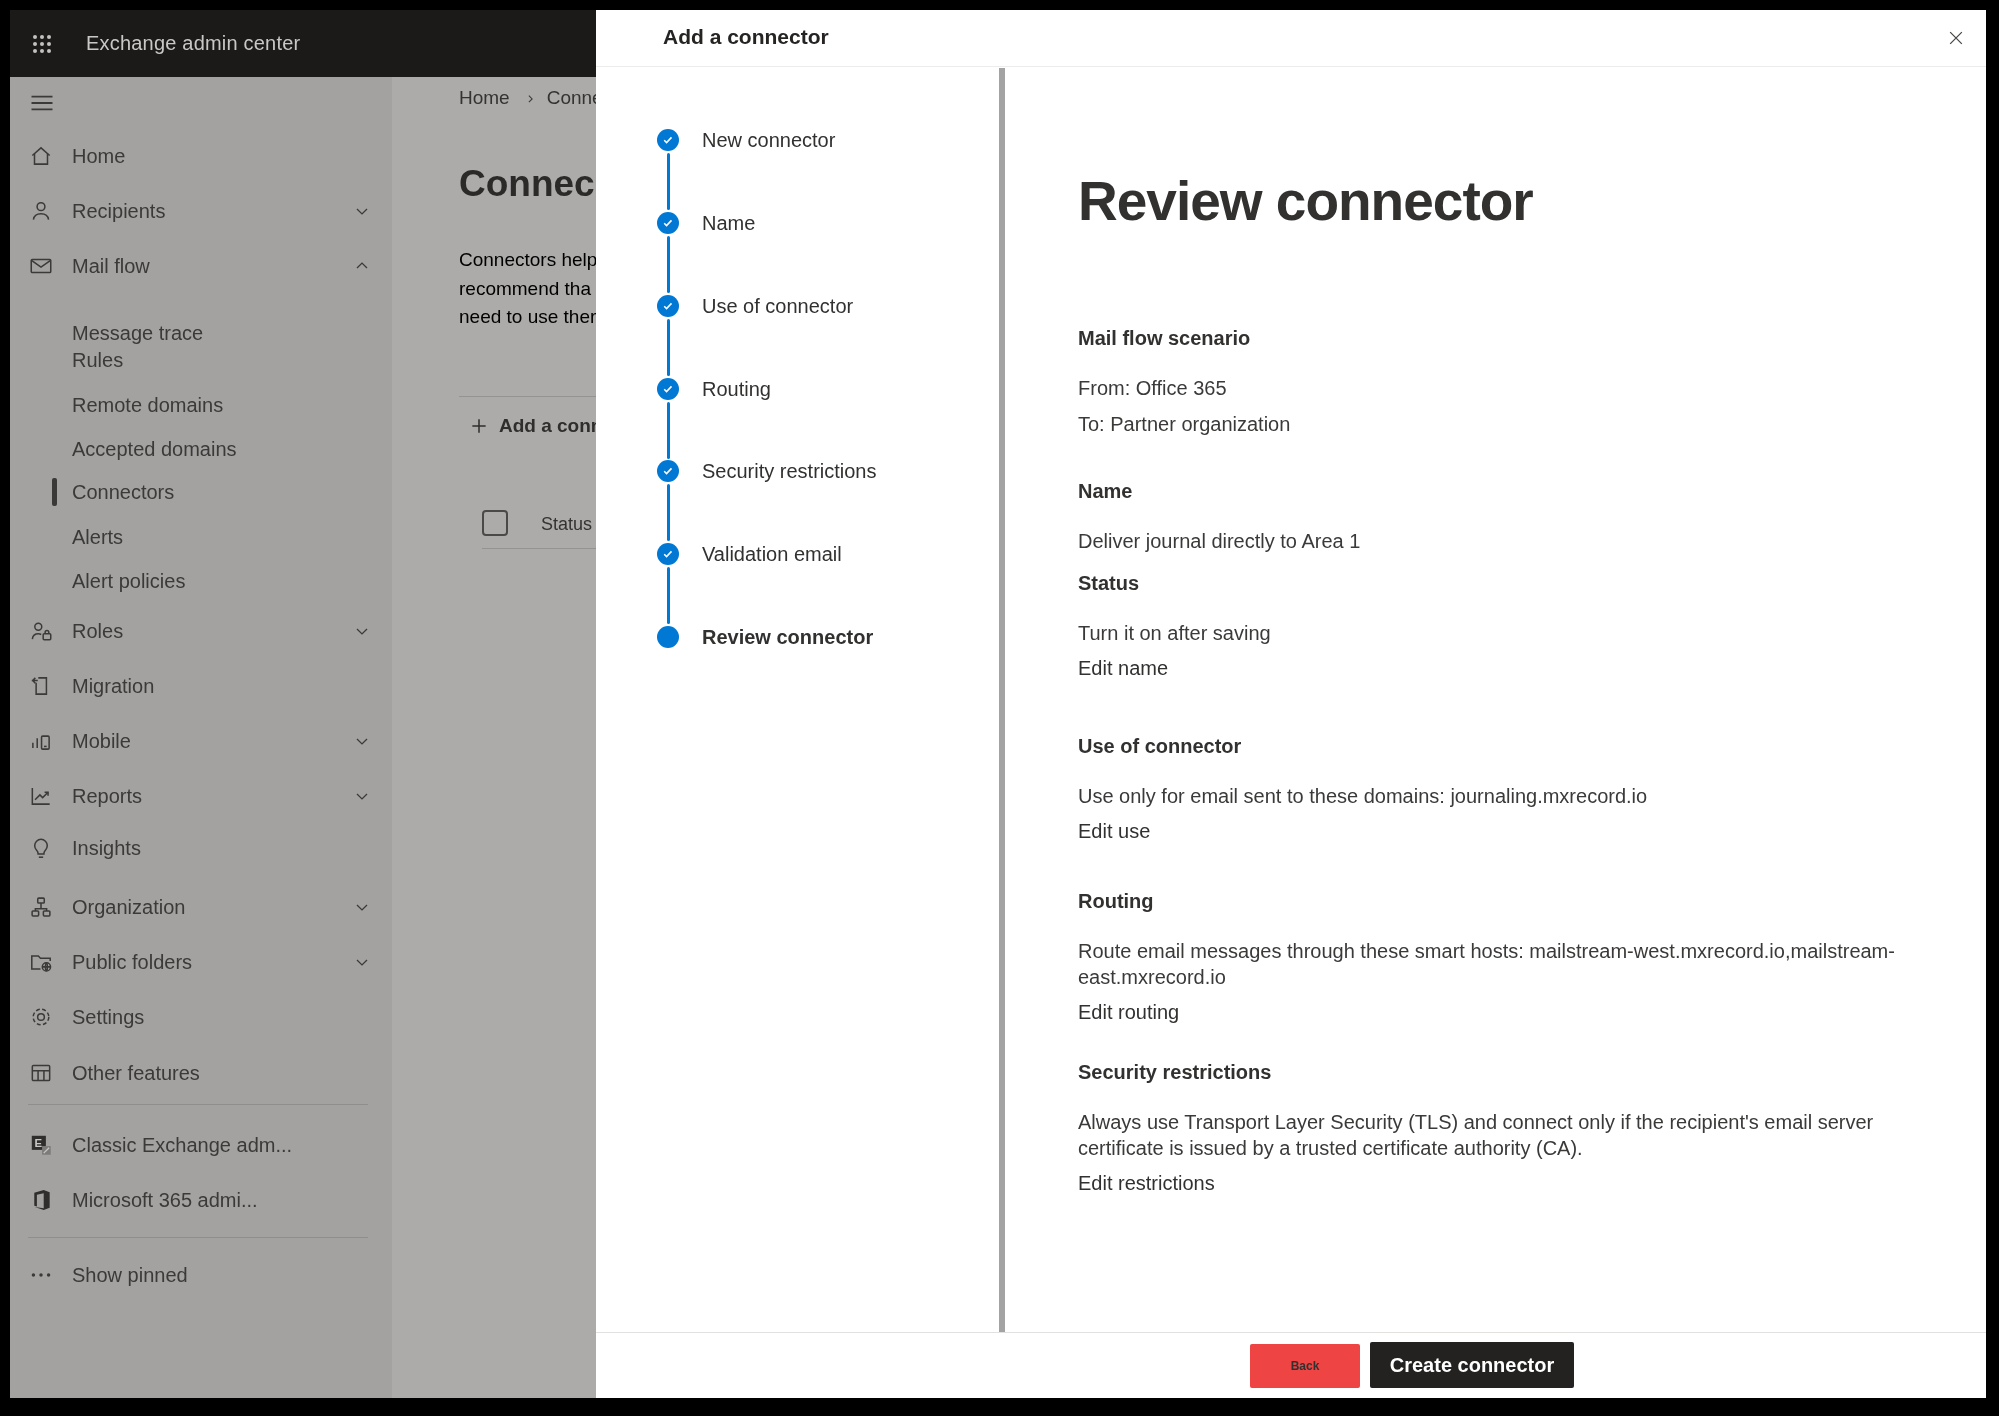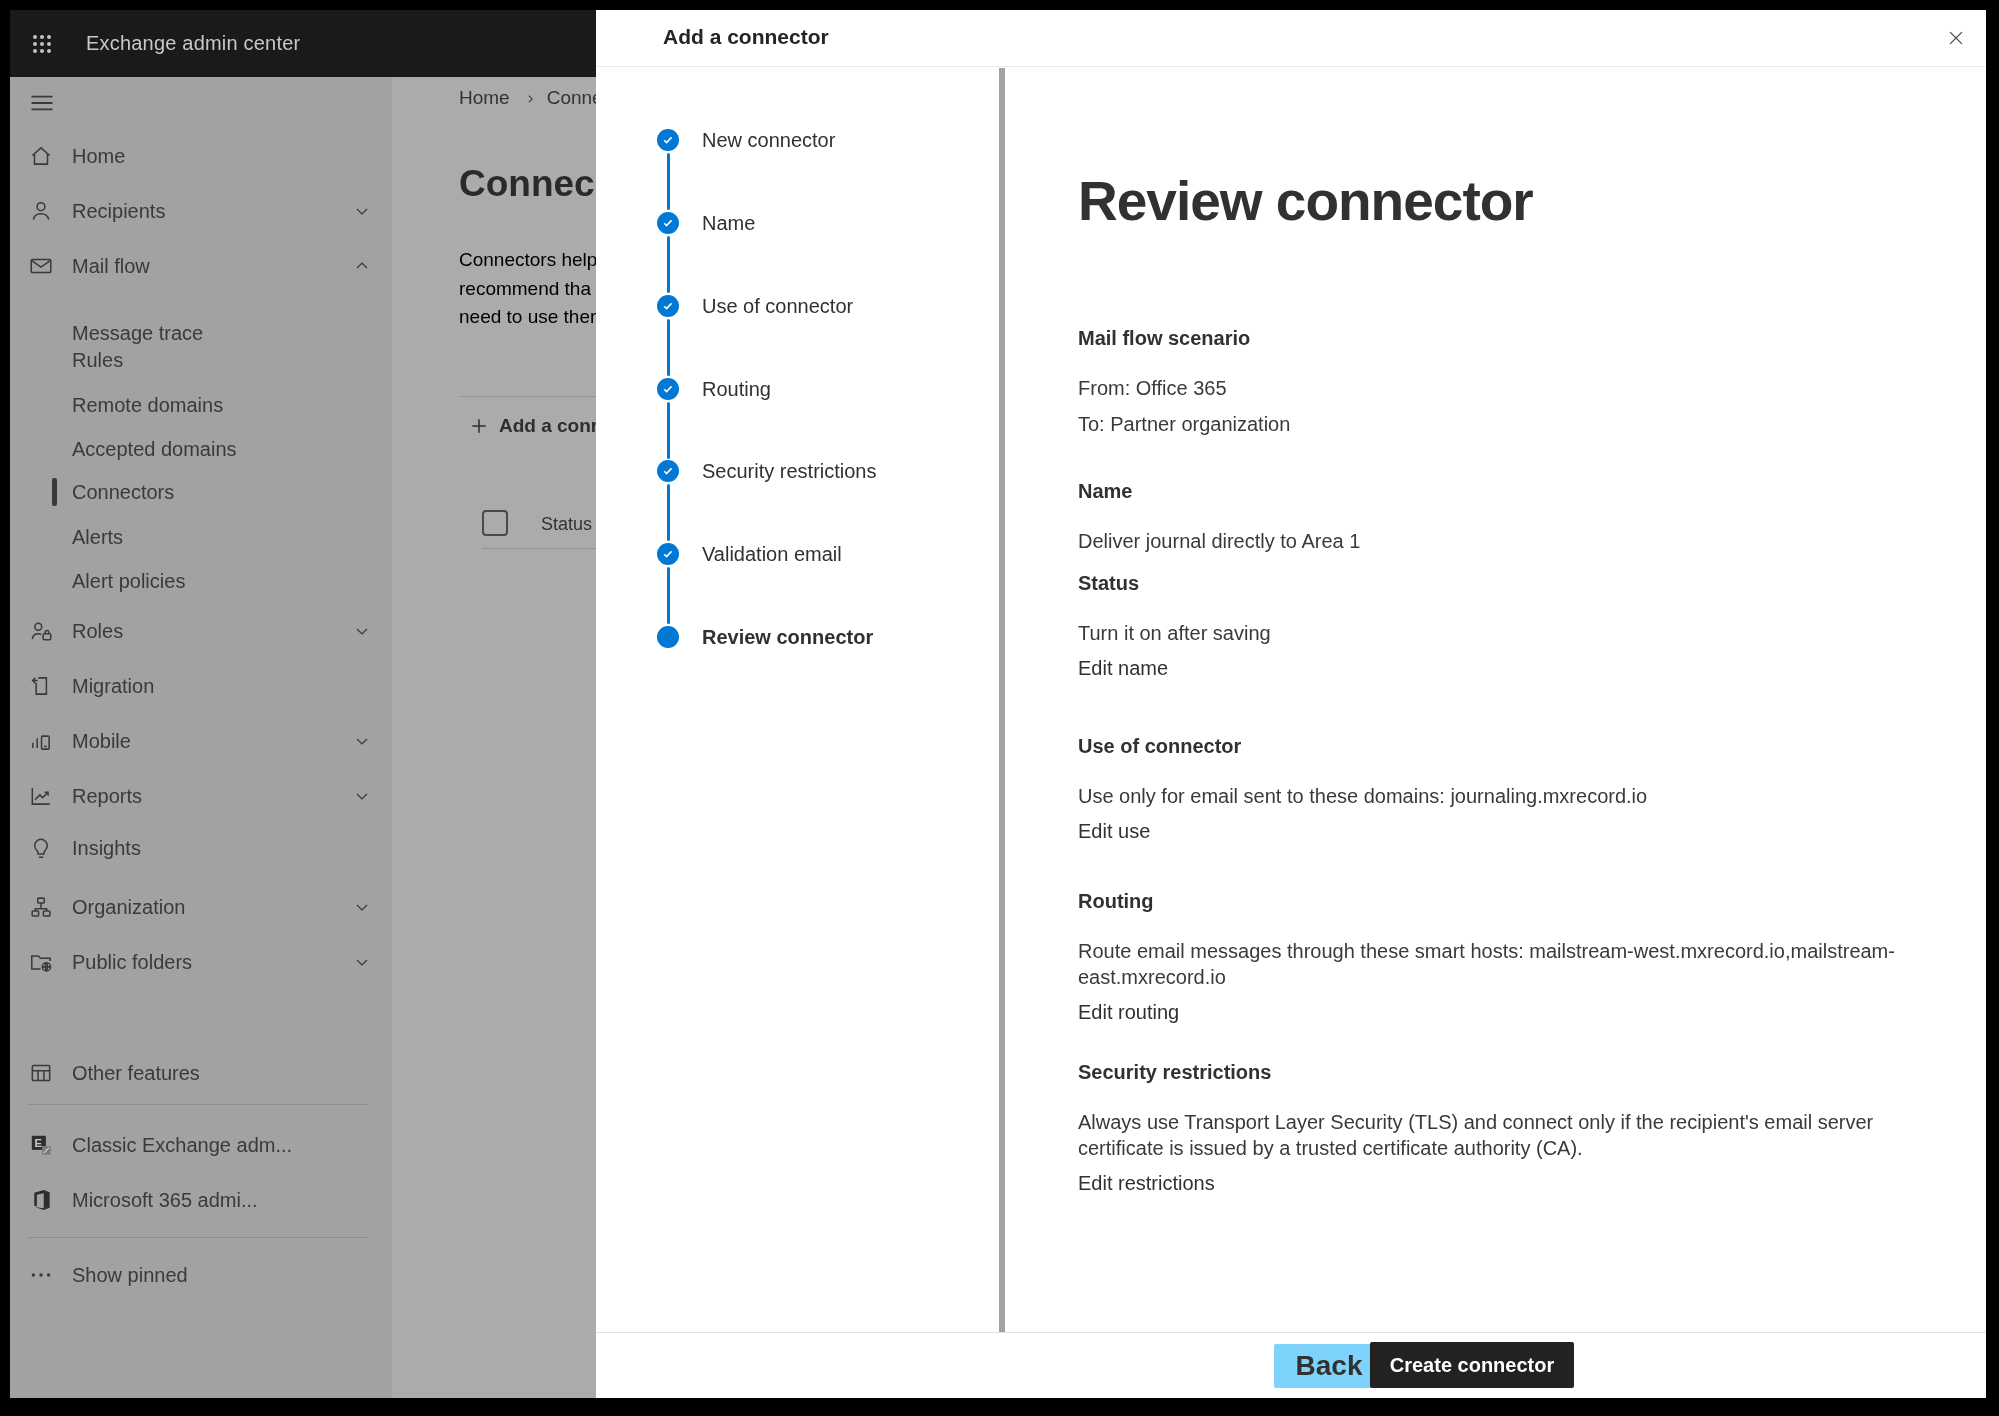--- a/index.html
+++ b/index.html
@@ -57,21 +57,21 @@
   .sec-h + .sec-line{margin-top:25px;}
   .edit-link{display:inline-block;font-size:20px;line-height:26px;color:#323130;margin-top:9px;cursor:pointer;}
   .s0 .sec-h{margin-top:92px;}
   .s1 .sec-h{margin-top:42px;}
   .s2 .sec-h{margin-top:17px;}
   .s3 .sec-h{margin-top:53px;}
   .s4 .sec-h{margin-top:45px;}
   .s5 .sec-h{margin-top:35px;}
 
   #dlg-footer{position:absolute;left:0;bottom:0;width:100%;height:66px;border-top:1px solid #e3e1df;background:#fff;}
-  #btn-back{position:absolute;left:654px;top:11px;width:110px;height:44px;background:#7dd3fc;border:none;border-radius:2px;font-size:28px;font-weight:600;color:#323130;cursor:pointer;margin-left:24px;}
+  #btn-back{position:absolute;left:654px;top:11px;width:110px;height:44px;background:#ef4444;border:none;border-radius:2px;font-size:12px;font-weight:600;color:#323130;cursor:pointer;}
   #btn-create{position:absolute;left:774px;top:9px;width:204px;height:46px;background:#232221;border:none;border-radius:2px;font-size:20px;font-weight:600;color:#ffffff;cursor:pointer;}
 
   svg{display:block;}
 </style>
 </head>
 <body>
 
 <div id="screen">
 
   <div id="topbar">
@@ -256,20 +256,29 @@
           </svg>
         </span>
       <span class="nlabel">Public folders</span>
       <span class="chev">
           <svg width="20" height="20" viewBox="0 0 24 24" fill="none" stroke="#3b3a39" stroke-width="1.6">
             <path d="M6 9.5l6 6 6-6"></path>
           </svg>
         </span>
     </div>
 
+    <div class="nav-row" style="top:922px">
+      <span class="nicon">
+          <svg width="26" height="26" viewBox="0 0 24 24" fill="none" stroke="#3b3a39" stroke-width="1.4">
+            <circle cx="12" cy="12" r="3.1"></circle>
+            <circle cx="12" cy="12" r="7.2" stroke-dasharray="3.6 2.2"></circle>
+          </svg>
+        </span>
+      <span class="nlabel">Settings</span>
+    </div>
 
     <div class="nav-row" style="top:978px">
       <span class="nicon">
           <svg width="26" height="26" viewBox="0 0 24 24" fill="none" stroke="#3b3a39" stroke-width="1.4">
             <rect x="4" y="5" width="16" height="14" rx="1"></rect>
             <path d="M4 10h16M9.3 10v9M14.7 10v9"></path>
           </svg>
         </span>
       <span class="nlabel">Other features</span>
     </div>

